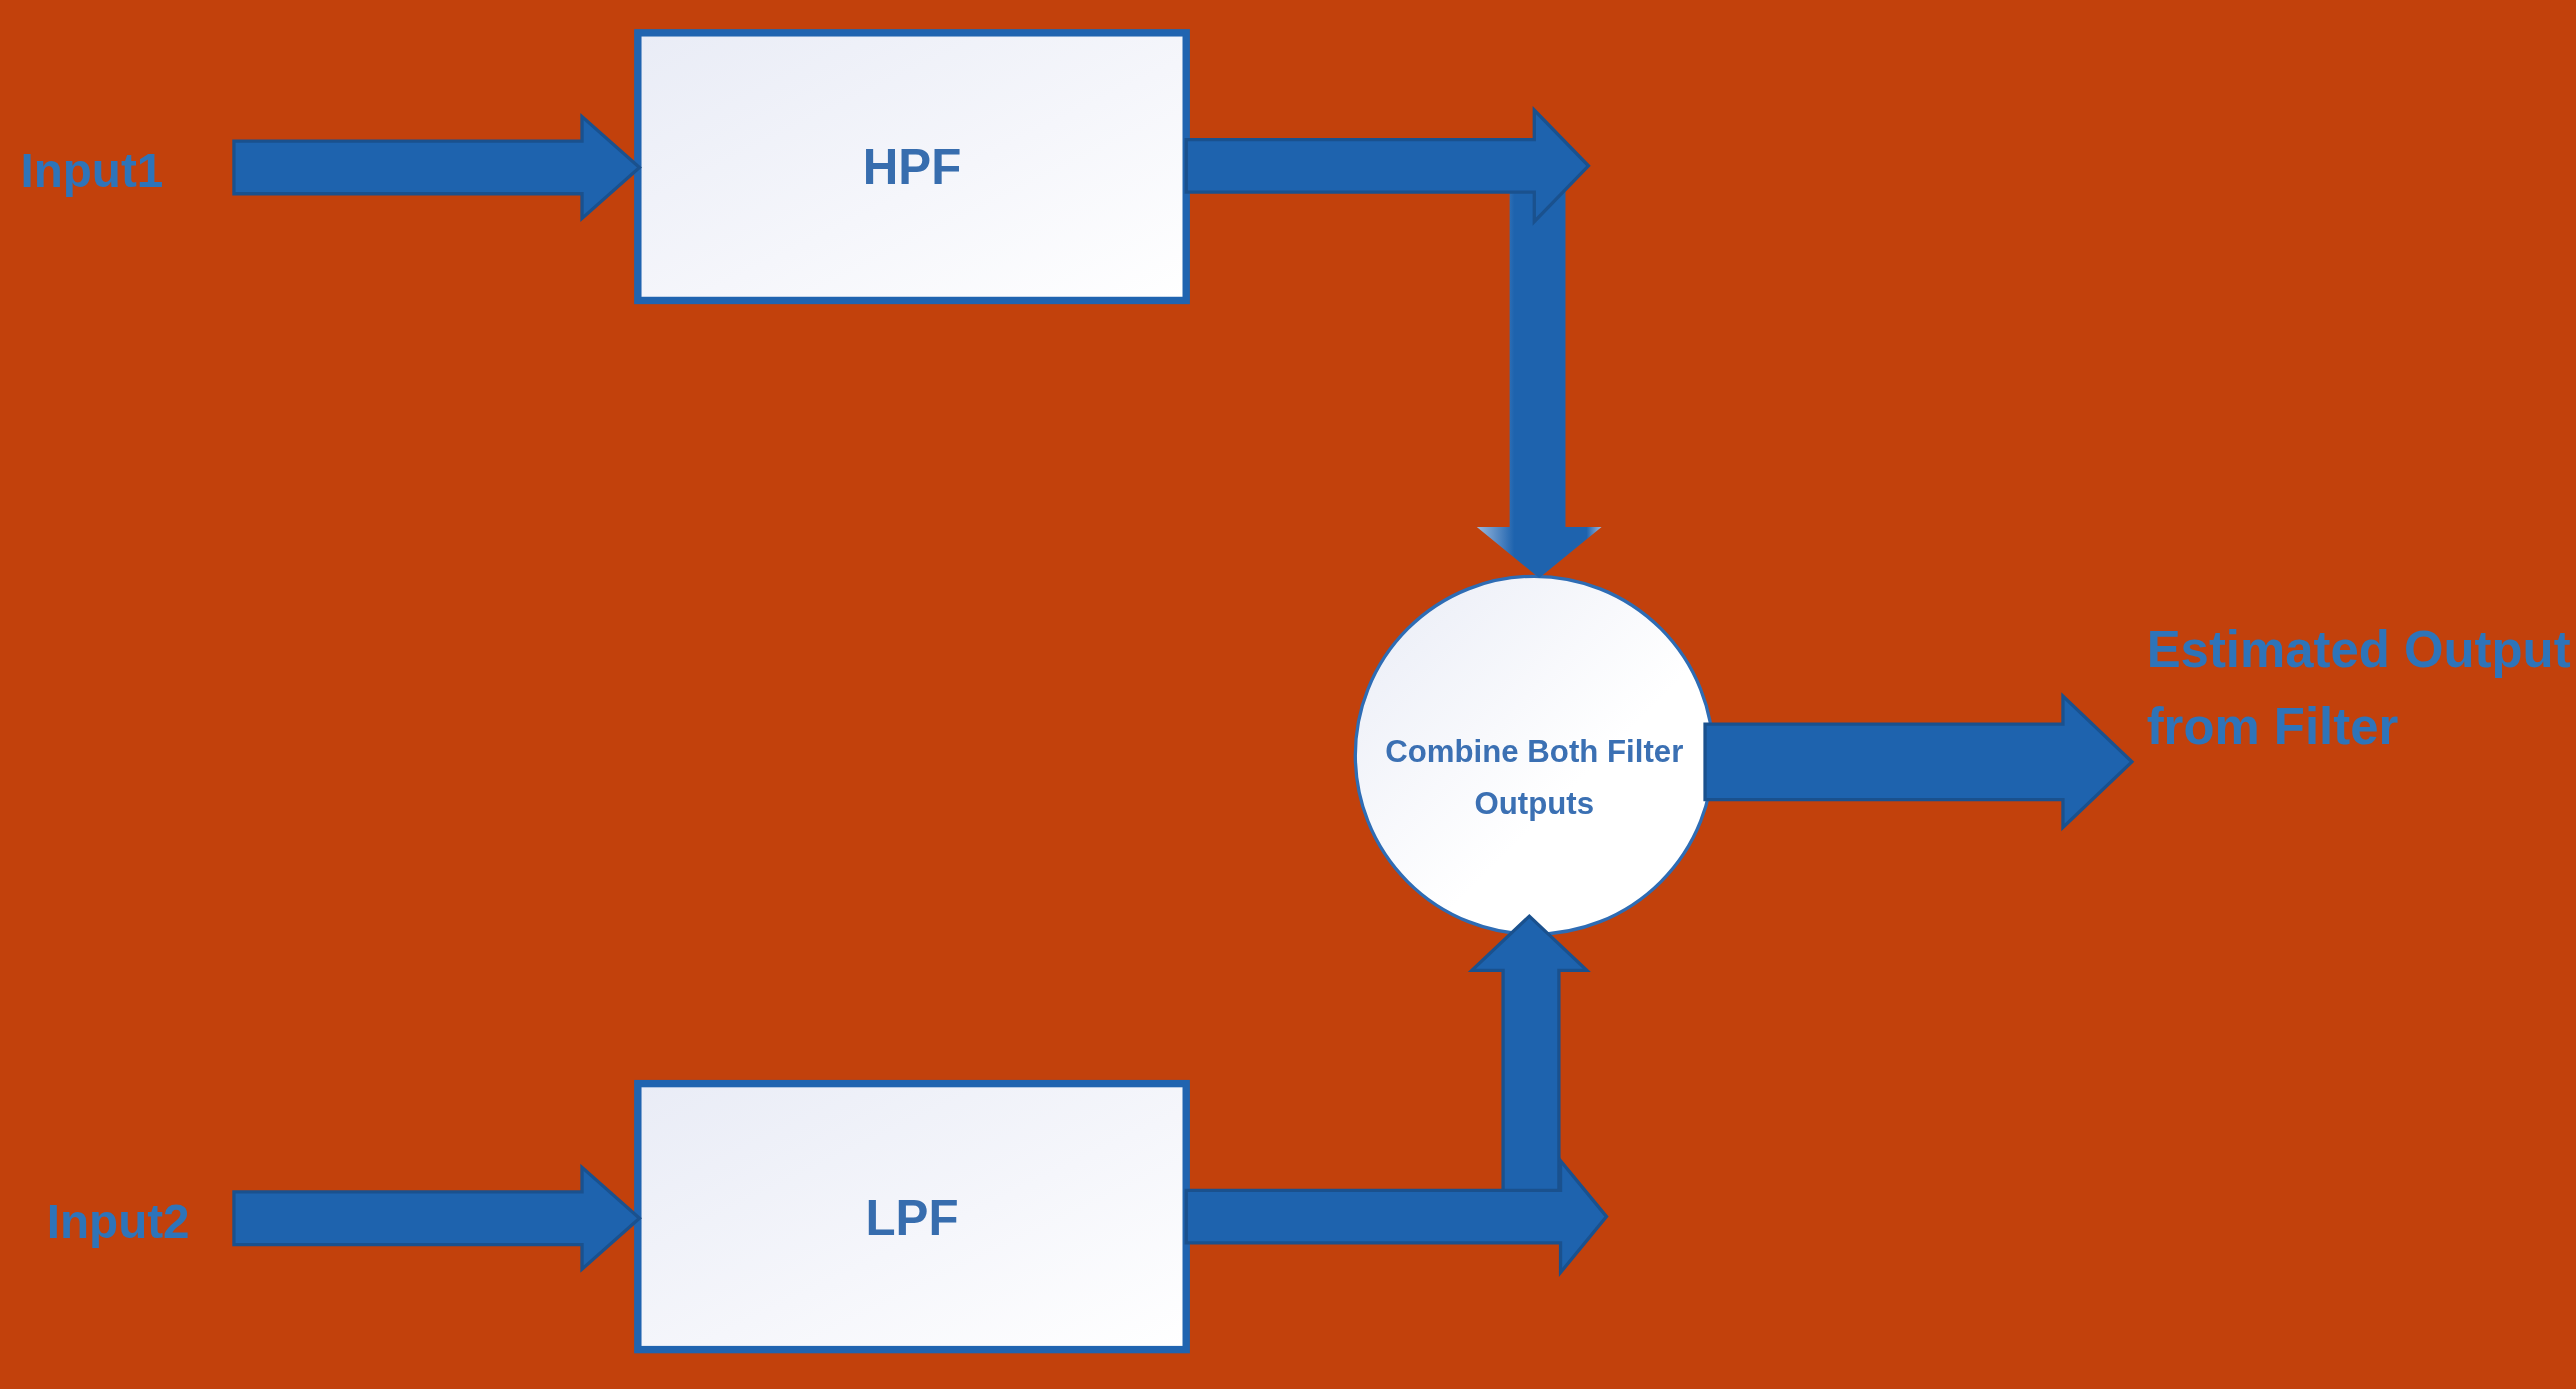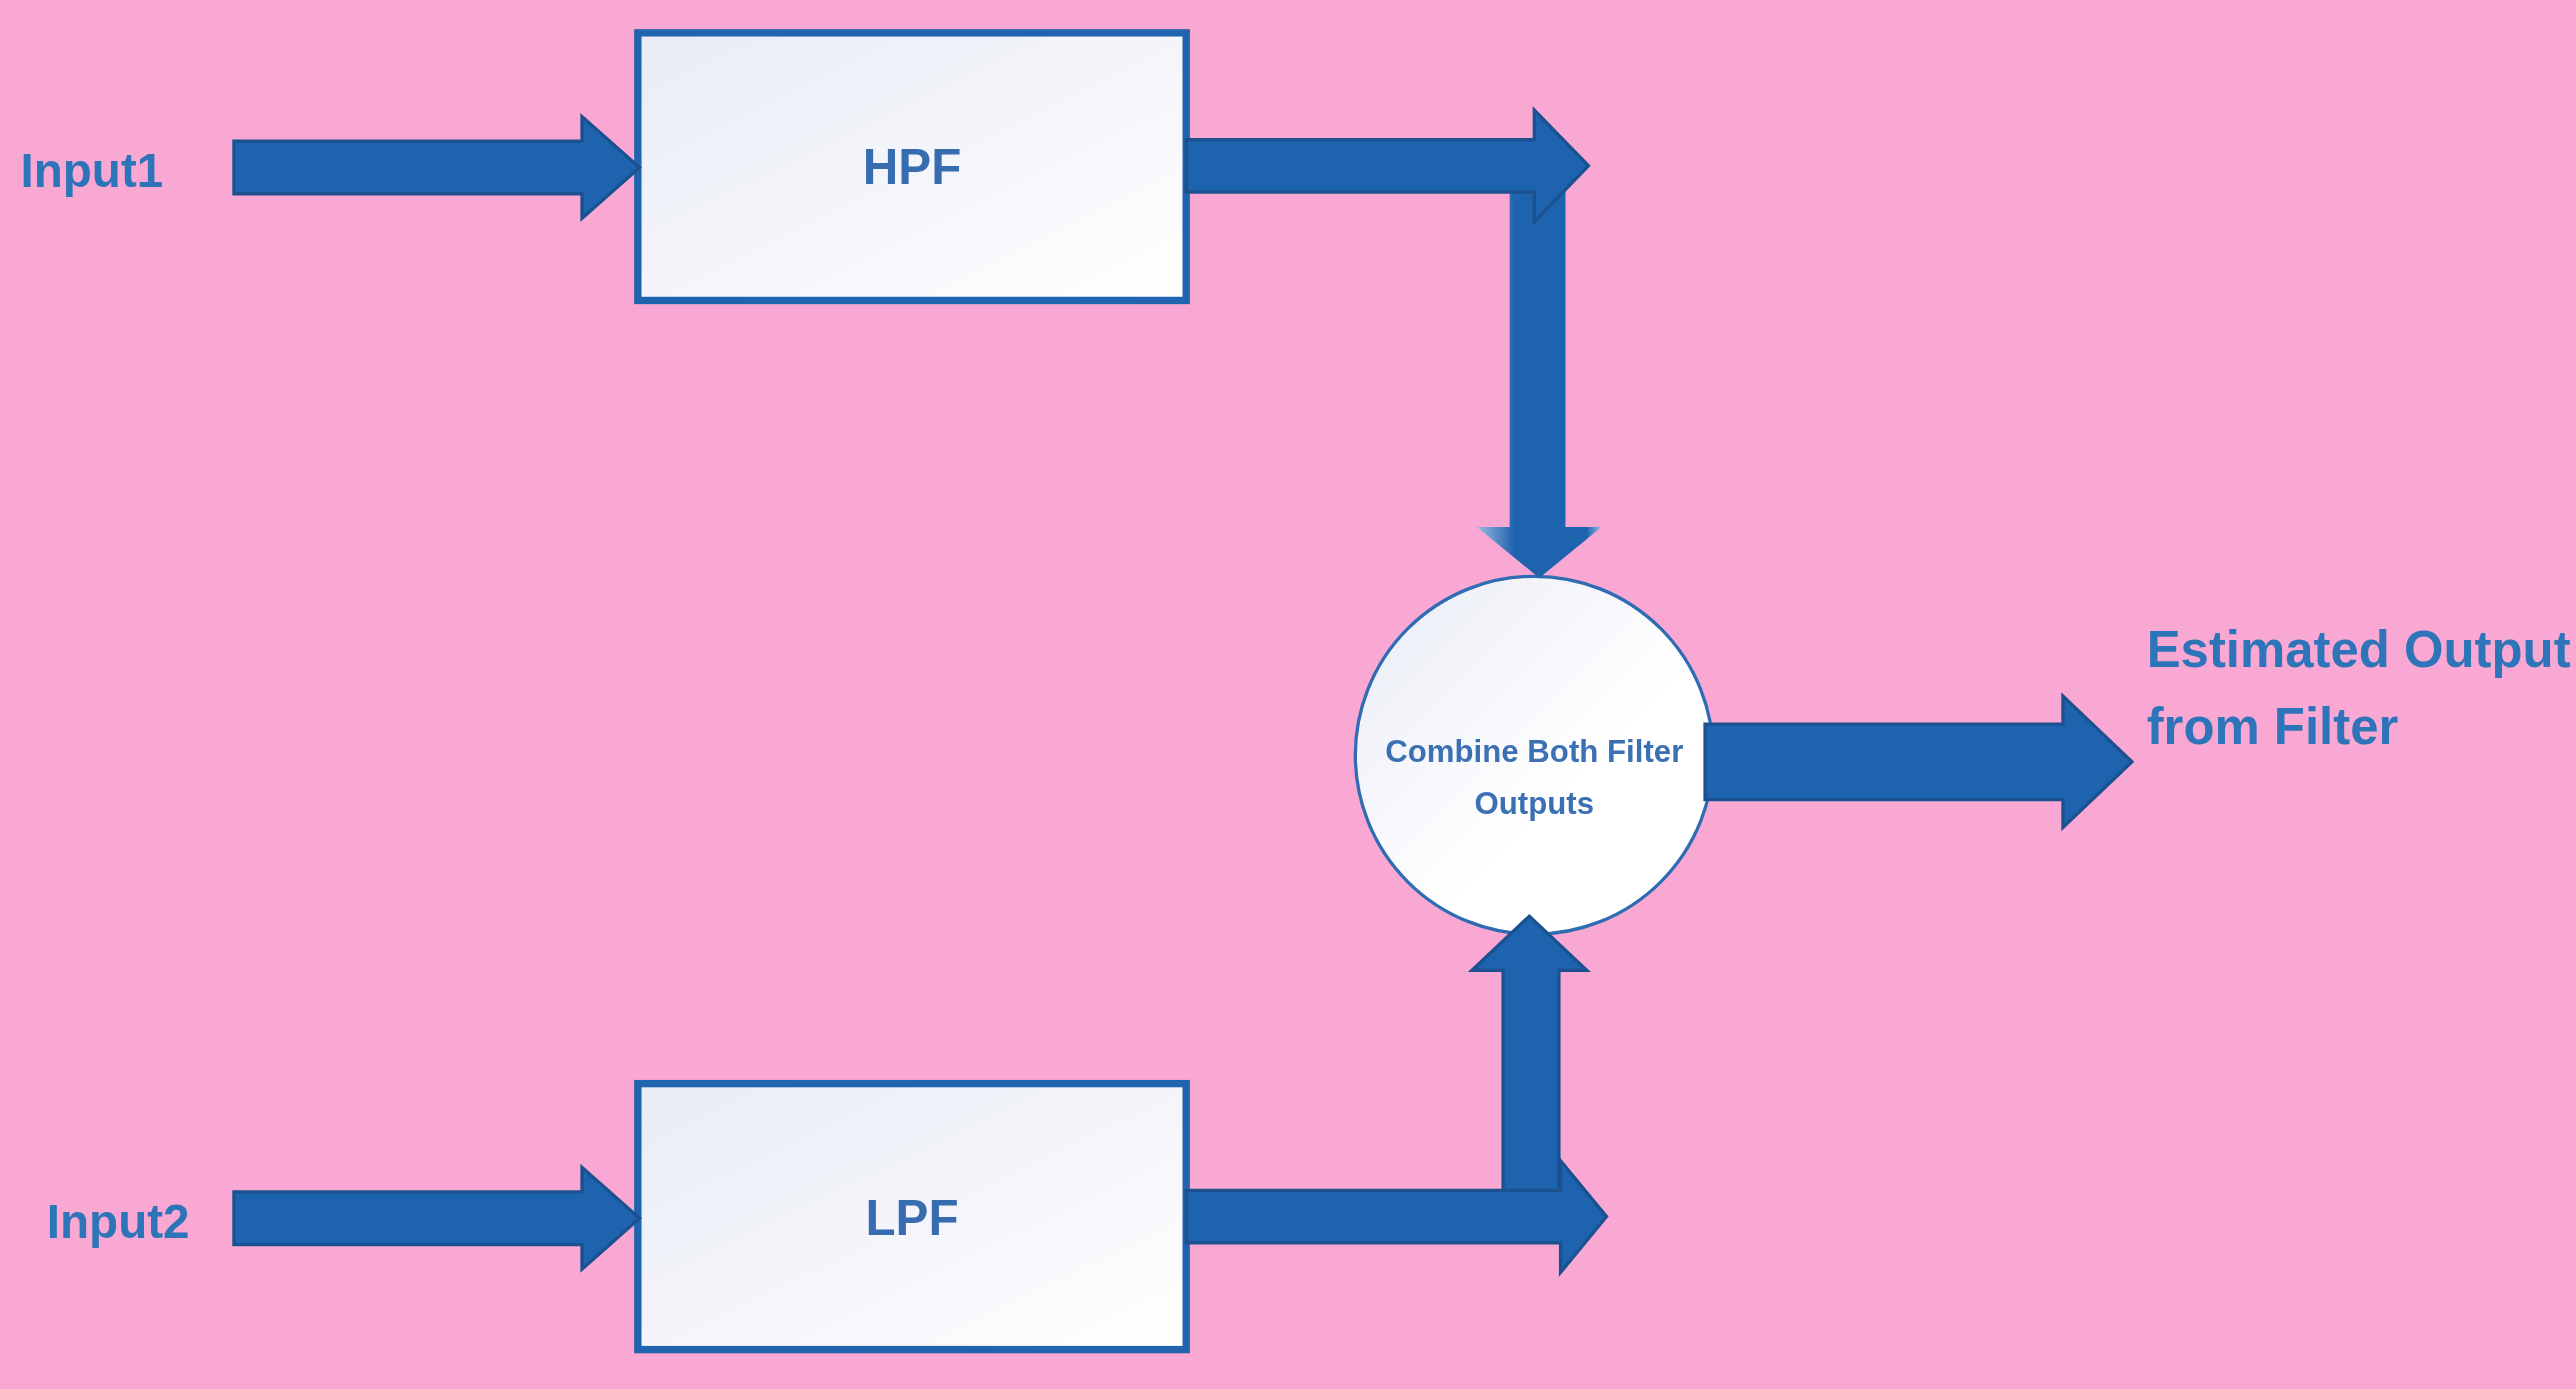--- a/index.html
+++ b/index.html
@@ -6,21 +6,21 @@
     margin: 0;
     padding: 0;
     background: #ffffff;
     width: 100%;
     height: 100%;
     overflow: hidden;
   }
   .canvas-wrap {
     width: 100vw;
     height: 100vh;
-    background: #f9a8d4;
+    background: #c2410c;
   }
   svg {
     display: block;
     width: 100%;
     height: 100%;
   }
   .diagram-text {
     font-family: "Liberation Sans", "DejaVu Sans", sans-serif;
     font-weight: 700;
   }

